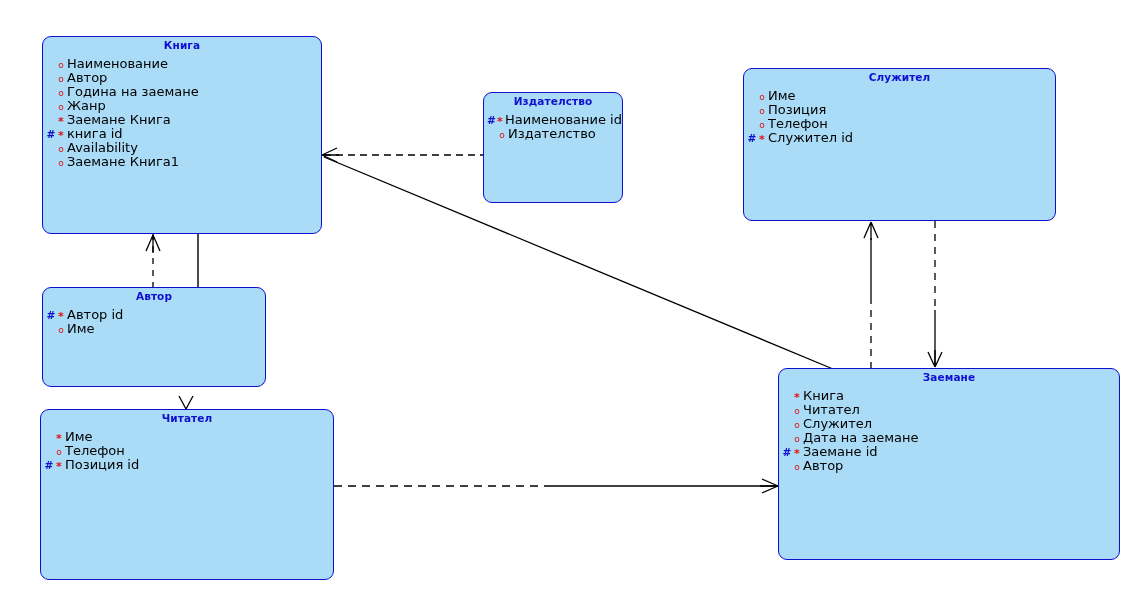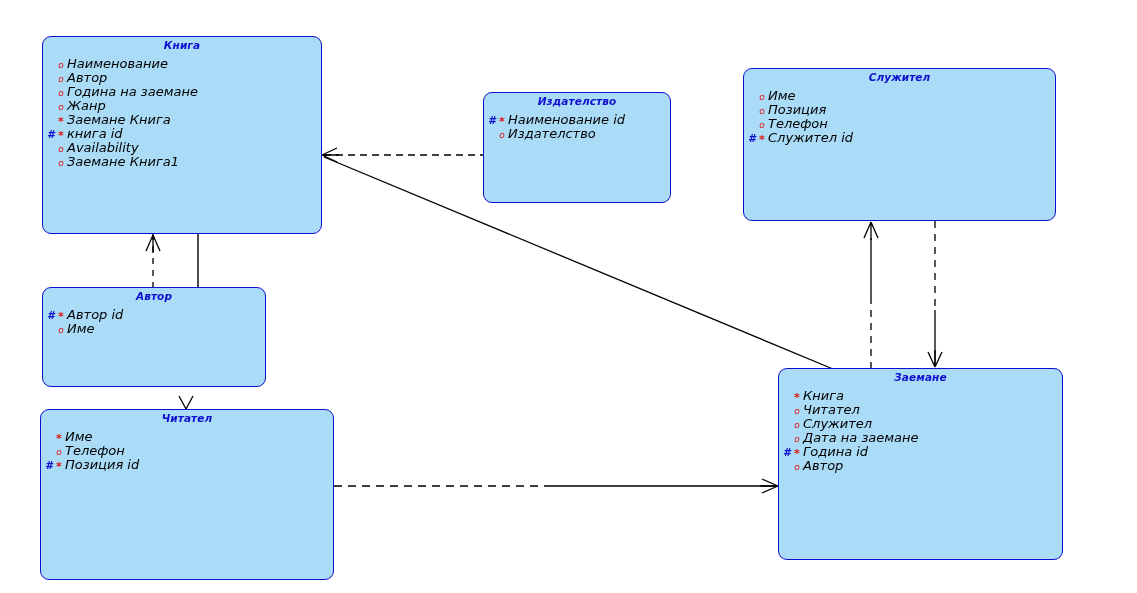--- a/index.html
+++ b/index.html
@@ -29,21 +29,20 @@
     height: 593px;
     pointer-events: none;
   }
   .entity {
     position: absolute;
     box-sizing: border-box;
     background: #aadcf7;
     border: 1.5px solid #0f0fd0;
     border-radius: 9px;
     overflow: hidden;
-    font-style: italic;
   }
   .entity-title {
     text-align: center;
     color: #0f0fd0;
     font-size: 10.5px;
     font-weight: bold;
     line-height: 13px;
     padding-top: 2px;
     letter-spacing: 0.1px;
   }
@@ -177,21 +176,21 @@
             <span class="m-opt">o</span>
             <span class="attr-name">Availability</span>
           </div>
           <div class="attr-row">
             <span class="m-none"></span>
             <span class="m-opt">o</span>
             <span class="attr-name">Заемане Книга1</span>
           </div>
         </div>
       </div>
-      <div class="entity" style="left: 483px; top: 92px; width: 188px; height: 111px;">
+      <div class="entity" style="left: 483px; top: 92px; width: 140px; height: 111px;">
         <div class="entity-title">Издателство</div>
         <div class="attr-list">
           <div class="attr-row">
             <span class="m-pk">#</span>
             <span class="m-req">*</span>
             <span class="attr-name">Наименование id</span>
           </div>
           <div class="attr-row">
             <span class="m-none"></span>
             <span class="m-opt">o</span>
@@ -252,21 +251,21 @@
             <span class="m-opt">o</span>
             <span class="attr-name">Телефон</span>
           </div>
           <div class="attr-row">
             <span class="m-pk">#</span>
             <span class="m-req">*</span>
             <span class="attr-name">Позиция id</span>
           </div>
         </div>
       </div>
-      <div class="entity" style="left: 778px; top: 368px; width: 285px; height: 192px;">
+      <div class="entity" style="left: 778px; top: 368px; width: 342px; height: 192px;">
         <div class="entity-title">Заемане</div>
         <div class="attr-list">
           <div class="attr-row">
             <span class="m-none"></span>
             <span class="m-req">*</span>
             <span class="attr-name">Книга</span>
           </div>
           <div class="attr-row">
             <span class="m-none"></span>
             <span class="m-opt">o</span>
@@ -278,21 +277,21 @@
             <span class="attr-name">Служител</span>
           </div>
           <div class="attr-row">
             <span class="m-none"></span>
             <span class="m-opt">o</span>
             <span class="attr-name">Дата на заемане</span>
           </div>
           <div class="attr-row">
             <span class="m-pk">#</span>
             <span class="m-req">*</span>
-            <span class="attr-name">Година id</span>
+            <span class="attr-name">Заемане id</span>
           </div>
           <div class="attr-row">
             <span class="m-none"></span>
             <span class="m-opt">o</span>
             <span class="attr-name">Автор</span>
           </div>
         </div>
       </div>
     </div>
 

